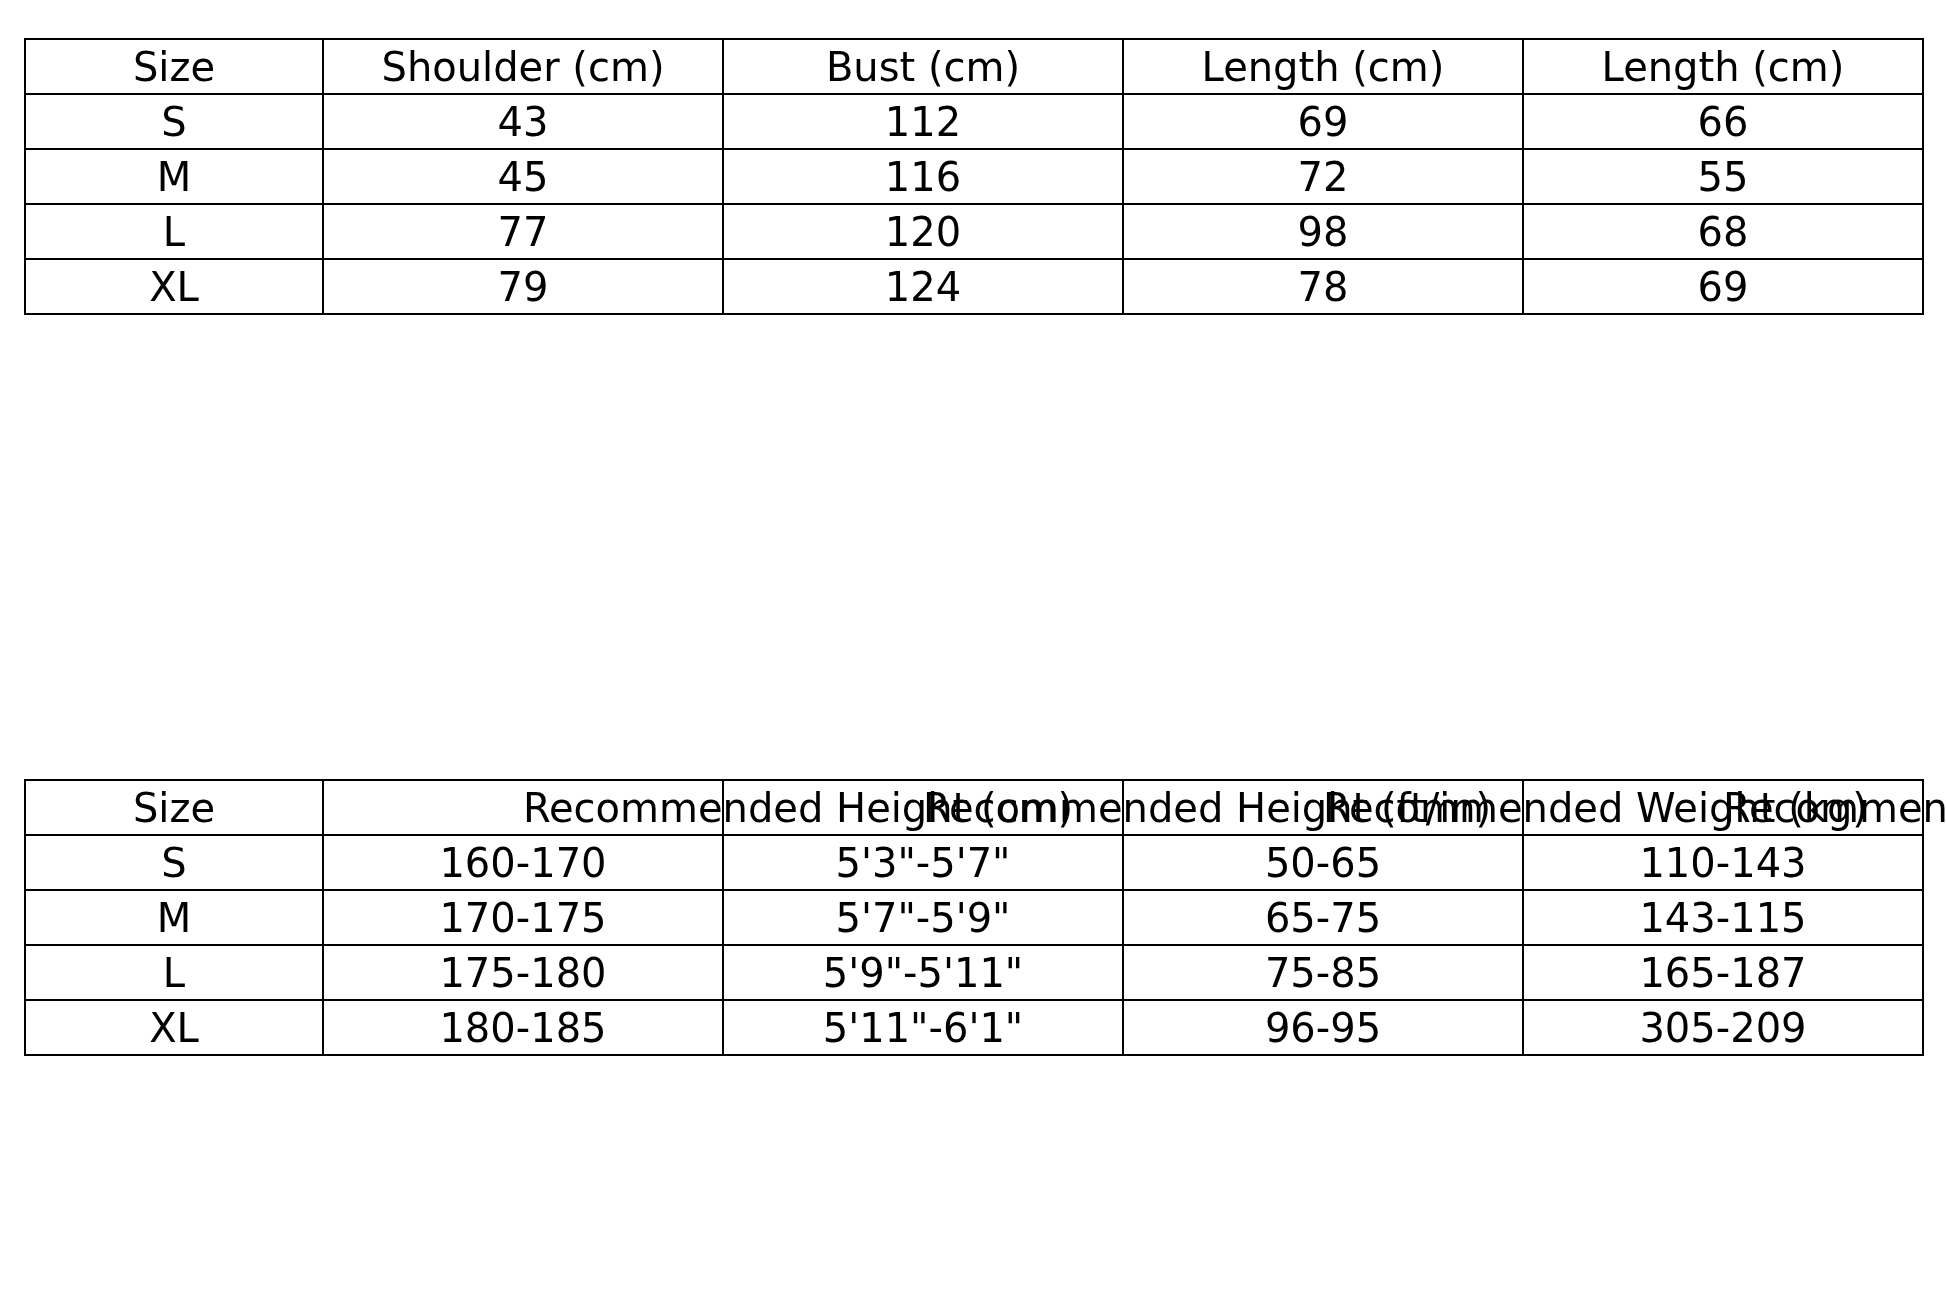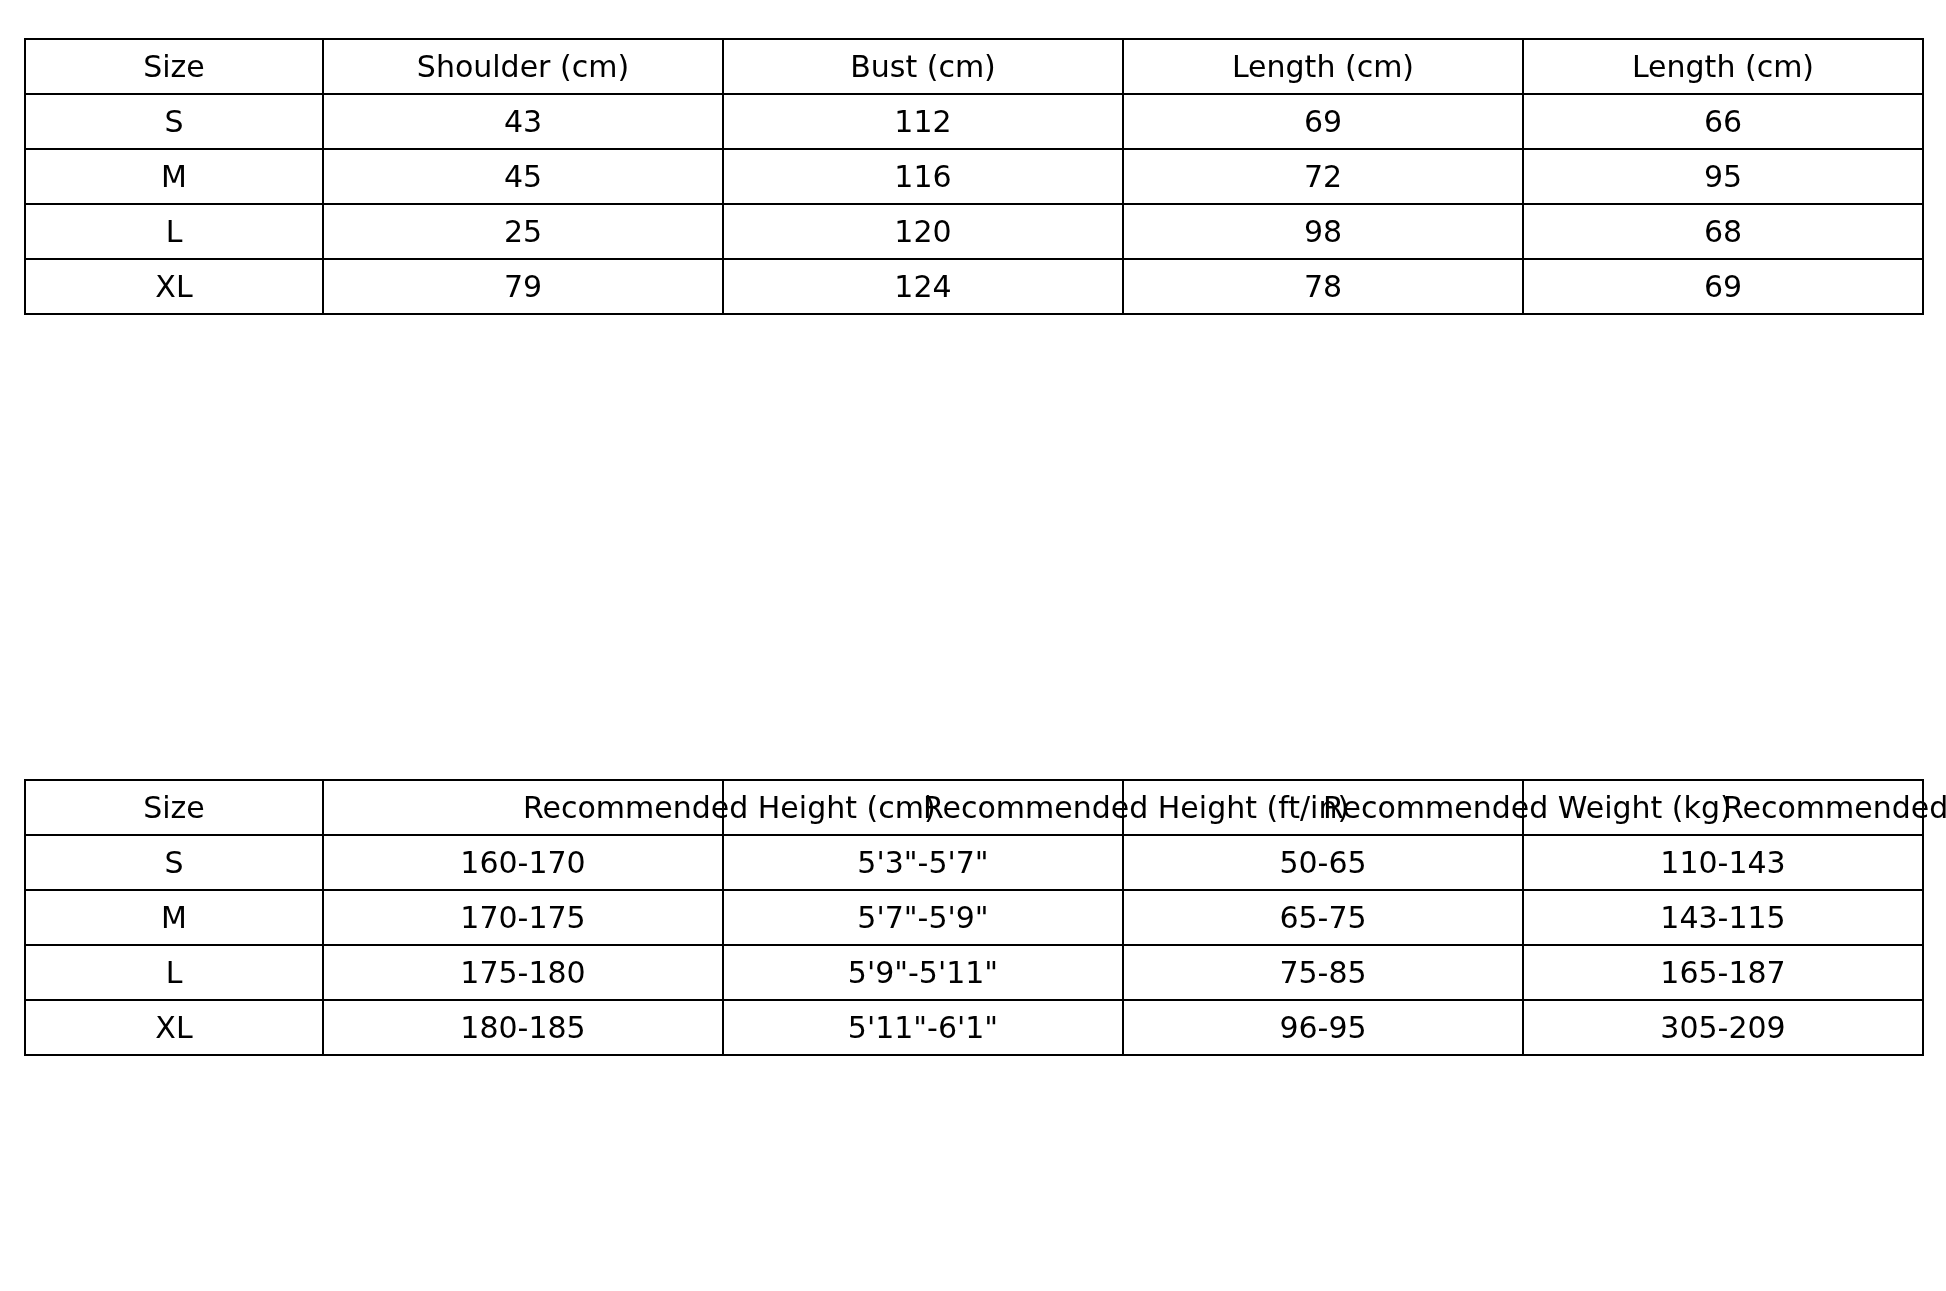--- a/index.html
+++ b/index.html
@@ -19,21 +19,21 @@
     position: absolute;
     left: 0;
     top: 0;
     width: 1946px;
     height: 1291px;
   }
   table.size-table {
     position: absolute;
     border-collapse: collapse;
     table-layout: fixed;
-    font-size: 30px;
+    font-size: 40px;
   }
   table.size-table td,
   table.size-table th {
     border: 2px solid #000000;
     text-align: center;
     vertical-align: middle;
     font-weight: normal;
     padding: 0;
     white-space: nowrap;
     overflow: visible;
@@ -109,25 +109,25 @@
         <td>43</td>
         <td>112</td>
         <td>69</td>
         <td>66</td>
       </tr>
       <tr>
         <td>M</td>
         <td>45</td>
         <td>116</td>
         <td>72</td>
-        <td>95</td>
+        <td>55</td>
       </tr>
       <tr>
         <td>L</td>
-        <td>25</td>
+        <td>77</td>
         <td>120</td>
         <td>98</td>
         <td>68</td>
       </tr>
       <tr>
         <td>XL</td>
         <td>79</td>
         <td>124</td>
         <td>78</td>
         <td>69</td>

